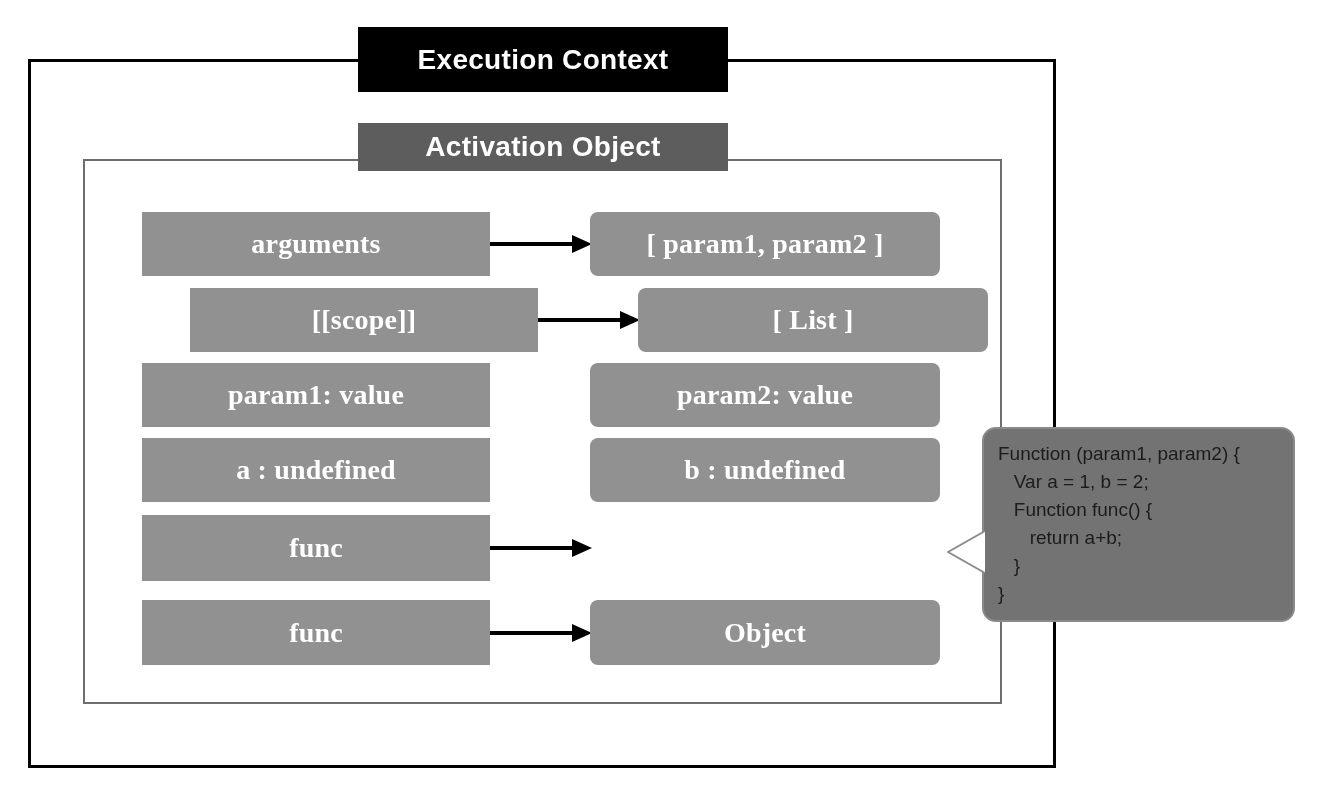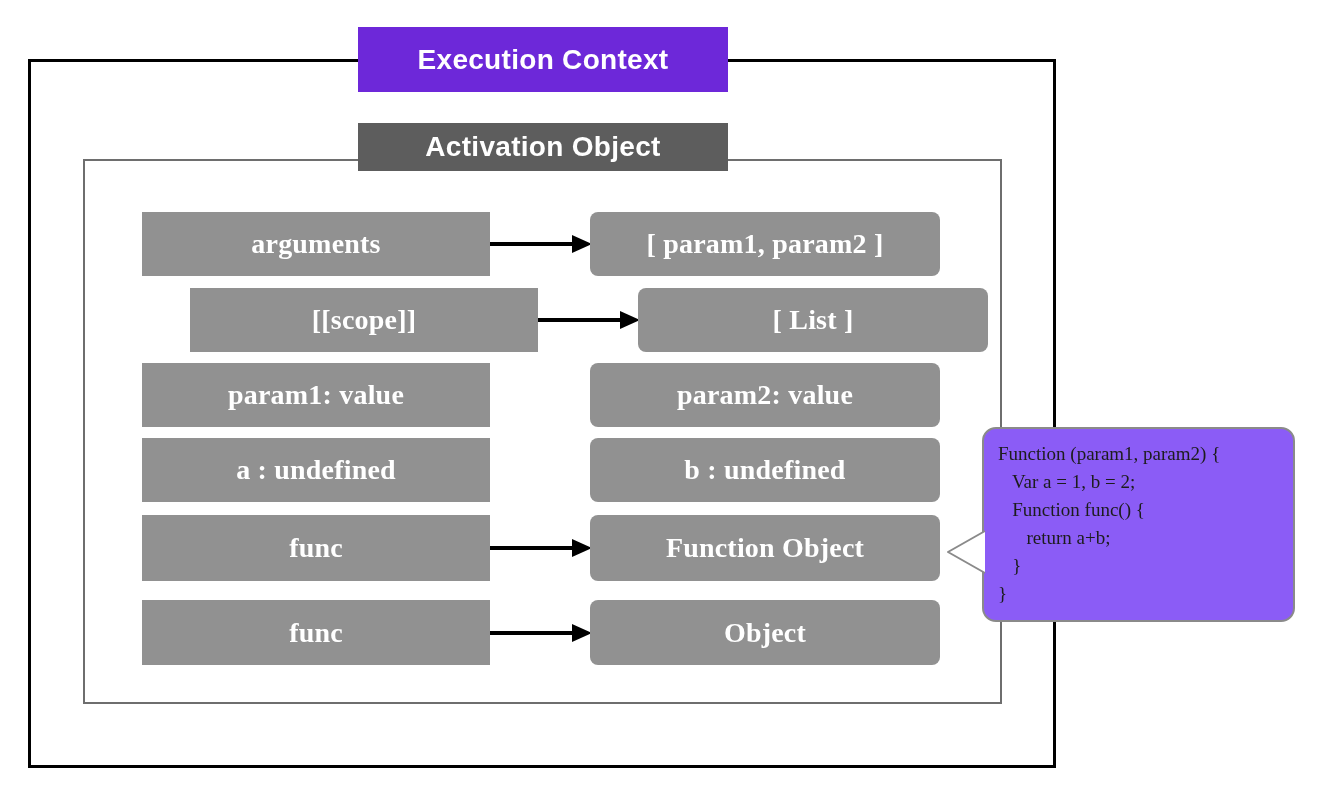--- a/index.html
+++ b/index.html
@@ -39,21 +39,21 @@
     width: 370px;
     display: flex;
     align-items: center;
     justify-content: center;
     color: #ffffff;
     font-size: 28px;
     font-weight: 700;
     letter-spacing: 0.3px;
     z-index: 3;
   }
-  .banner.exec { top: 27px; height: 65px; background: #6d28d9; }
+  .banner.exec { top: 27px; height: 65px; background: #000000; }
   .banner.activ { top: 123px; height: 48px; background: #5d5d5d; }
 
   
   .rows { position: absolute; left: 0; top: 0; width: 1330px; height: 806px; z-index: 2; font-family: Liberation Serif, serif; }
   .row { position: absolute; left: 0; width: 1330px; height: 64px; }
   .row:nth-child(1) { top: 212px; }
   .row:nth-child(2) { top: 288px; margin-left: 48px; }
   .row:nth-child(3) { top: 363px; }
   .row:nth-child(4) { top: 438px; }
   .row:nth-child(5) { top: 515px; height: 66px; padding-left: 36px; }
@@ -96,29 +96,28 @@
     border-top: 9px solid transparent;
     border-bottom: 9px solid transparent;
   }
 
   
   .callout {
     position: absolute;
     left: 982px; top: 427px;
     width: 313px; height: 195px;
     box-sizing: border-box;
-    background: #8b5cf6;
+    background: #737373;
     border: 2px solid #8a8a8a;
     border-radius: 14px;
     z-index: 30;
     padding: 11px 8px 0 14px;
     color: #1c1c1c;
     font-size: 19px;
     line-height: 28px;
-    font-family: Liberation Serif, serif;
   }
   .callout .code-line { white-space: pre; }
   .callout-tail {
     position: absolute;
     left: 941px; top: 528px;
     z-index: 40;
   }
 </style>
 </head>
 <body>
@@ -155,21 +154,20 @@
     <div class="row">
       <div class="cell key">a : undefined</div>
       <div class="cell value">b : undefined</div>
     </div>
     <div class="row">
       <div class="cell key">func</div>
       <div class="arrow">
           <div class="shaft"></div>
           <div class="head"></div>
         </div>
-      <div class="cell value">Function Object</div>
     </div>
     <div class="row">
       <div class="cell key">func</div>
       <div class="arrow">
           <div class="shaft"></div>
           <div class="head"></div>
         </div>
       <div class="cell value">Object</div>
     </div>
   </div>

